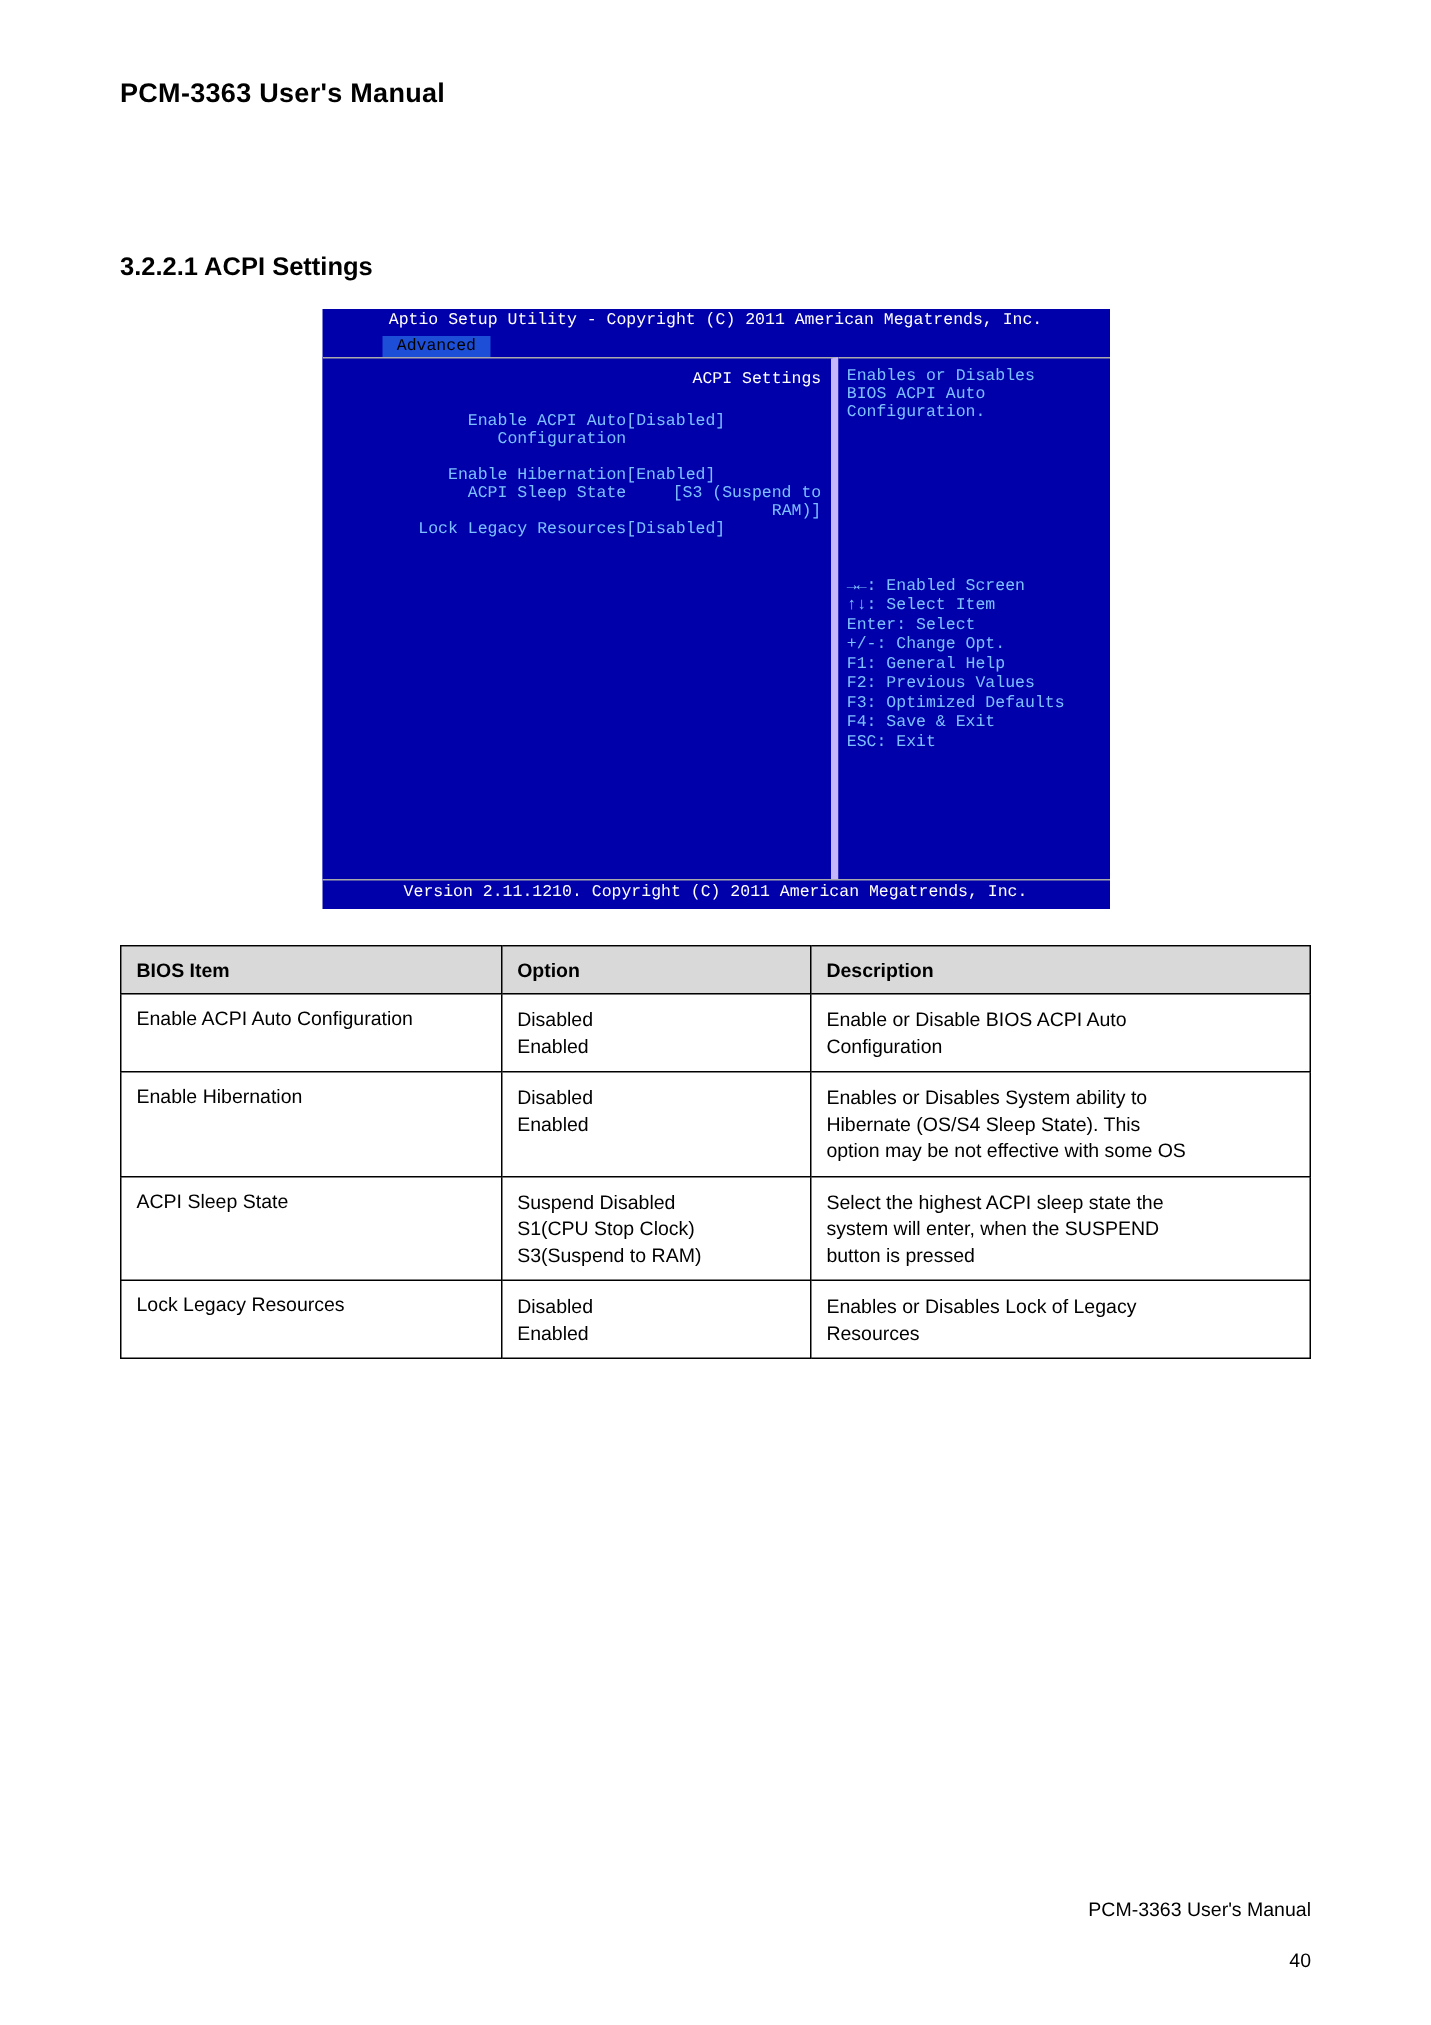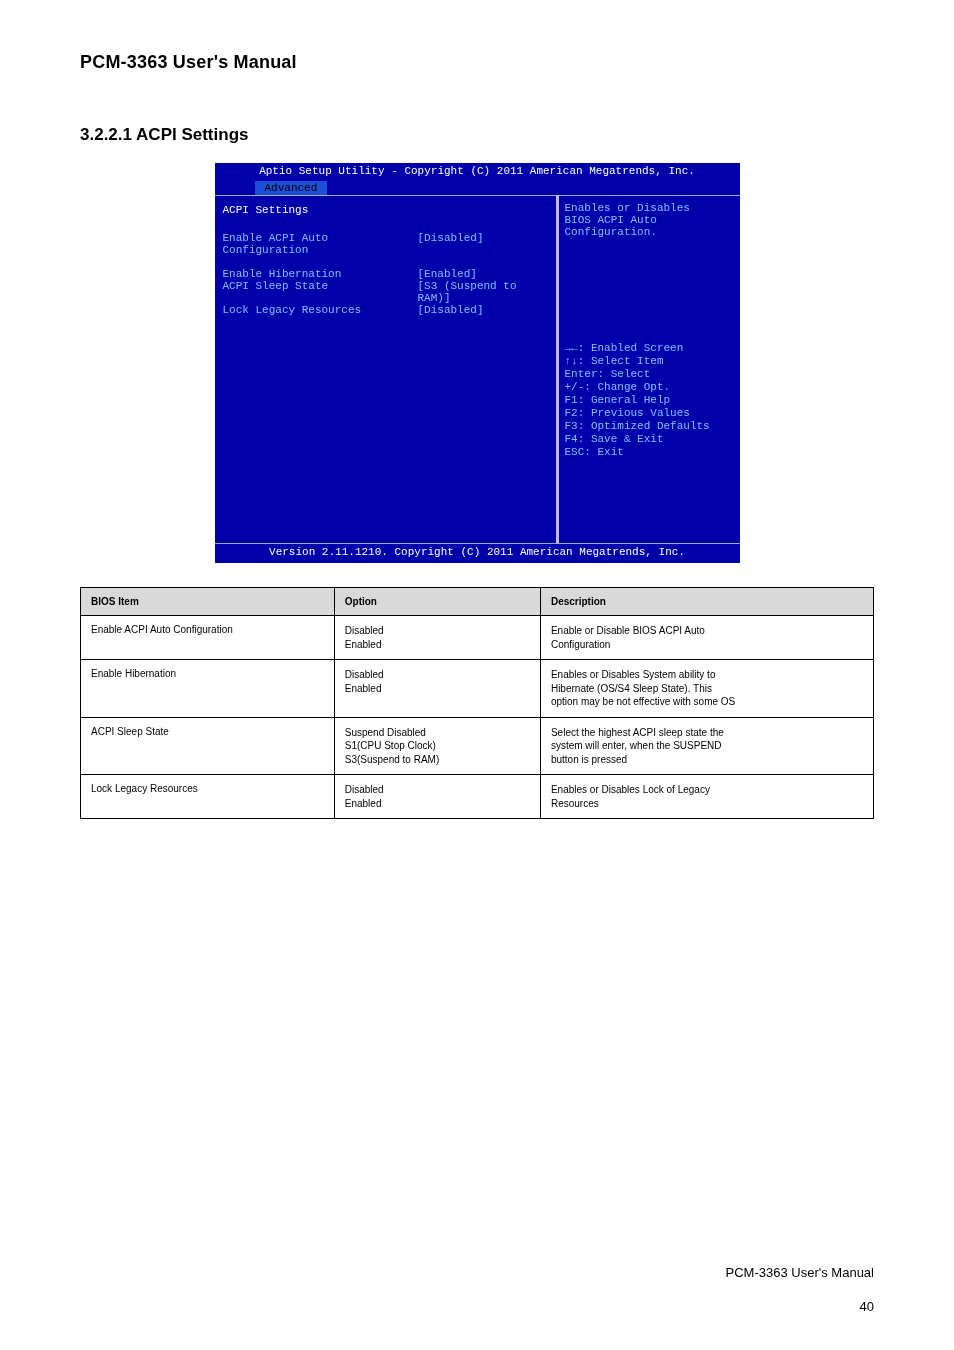--- a/index.html
+++ b/index.html
@@ -1,38 +1,38 @@
 <!DOCTYPE html>
 <html><head>
 <meta charset="utf-8">
 <style>
   * { margin:0; padding:0; box-sizing:border-box; }
   html,body { width:954px; height:1350px; background:#fff; font-family:Arial,Helvetica,sans-serif; color:#000; }
   .page { width:954px; height:1350px; position:relative; padding:52px 80px 0 80px; }
   .manual-title { font-size:18px; font-weight:bold; letter-spacing:0.2px; }
-  .section-title { font-size:17px; font-weight:bold; margin-top:52px; margin-bottom:18px; }
+  .section-title { font-size:17px; font-weight:bold; margin-top:95px; margin-bottom:18px; }
 
   
   .bios { width:525px; height:400px; margin:0 auto 24px auto; background:#0000aa; font-family:"Courier New",monospace; font-size:11px; color:#fff; position:relative; overflow:hidden; }
   .bios-top { text-align:center; padding-top:2px; height:16px; }
   .bios-tab { display:inline-block; background:#1d4ed8; color:#000; padding:1px 10px; margin:2px 0 0 40px; height:14px; line-height:12px; }
   .bios-body { display:flex; height:348px; }
-  .bios-left { flex:0 0 344px; background:#0000aa; border-top:1px solid #aaa; border-right:3px solid #c4b5fd; padding:8px 6px 6px 8px; color:#7ec0ff; }
+  .bios-left { flex:0 0 344px; background:#0000aa; border-top:1px solid #aaa; border-right:5px solid #c4b5fd; padding:8px 6px 6px 8px; color:#7ec0ff;text-align:right; }
   .bios-right { flex:1; background:#0000aa; border-top:1px solid #aaa; padding:6px 22px 6px 6px; position:relative; color:#7ec0ff; }
   .bios-left .hdr { color:#fff; margin-bottom:4px; }
   .bios-row { display:flex; }
   .bios-row .lbl { flex:0 0 195px; }
   .bios-row .val { color:#7ec0ff; }
   .bios-gap { height:12px; }
   .bios-help-top { min-height:140px; }
   .bios-nav div { line-height:13px; }
   .bios-footer { text-align:center; height:16px; line-height:16px; color:#fff; font-size:11px; border-top:1px solid #aaa; }
 
   
-  table.cfg { width:100%; border-collapse:collapse; font-size:10px; }
+  table.cfg { width:100%; border-collapse:collapse; font-size:13px; }
   table.cfg th, table.cfg td { border:1px solid #000; padding:8px 10px; text-align:left; vertical-align:top; }
   table.cfg th { background:#d9d9d9; font-weight:bold; }
   .col-item { width:32%; }
   .col-opt { width:26%; }
   .col-desc { width:42%; }
   .cell-block { line-height:1.35; }
 
   .footer-manual { position:absolute; right:80px; bottom:70px; font-size:13px; }
   .footer-page { position:absolute; right:80px; bottom:36px; font-size:13px; }
 </style>

